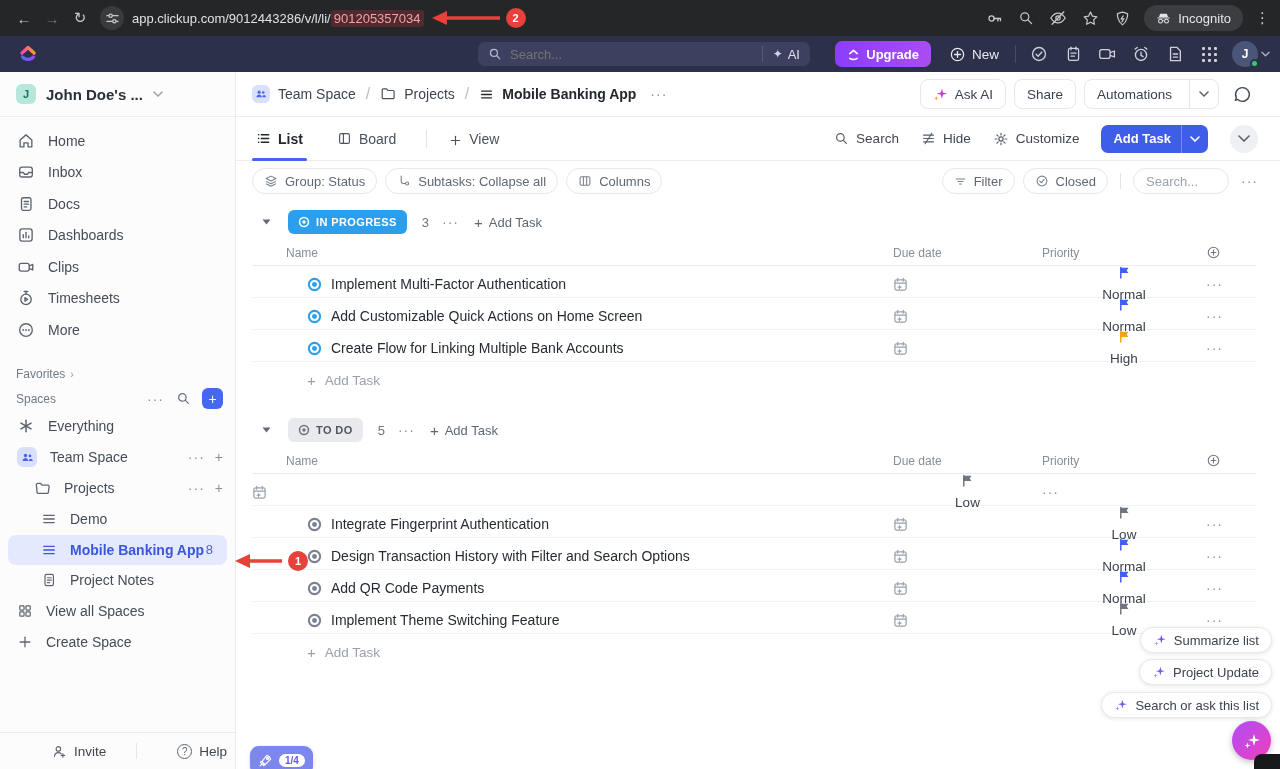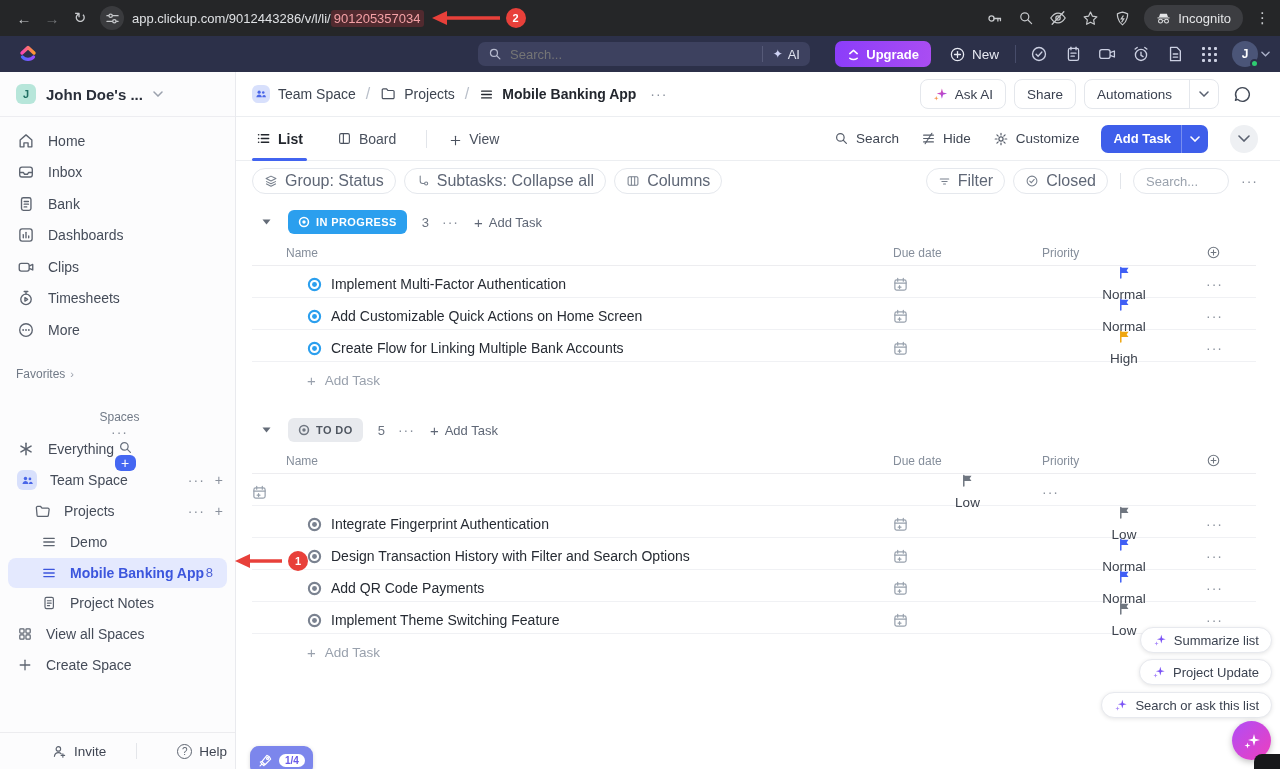--- a/index.html
+++ b/index.html
@@ -50,21 +50,21 @@
   .ws-row { height:45px; border-bottom:1px solid #ededf1; display:flex; align-items:center; padding:0 16px; cursor:pointer; }
   .ws-avatar { width:20px; height:20px; border-radius:6px; background:#b7e6da; color:#1f6f63; font-size:11px; font-weight:bold; display:flex; align-items:center; justify-content:center; }
   .ws-name { font-size:15px; font-weight:bold; color:#2a2f3a; margin-left:10px; }
   .ws-row .chevc { color:#9ba1ad; margin-left:10px; }
   .nav { padding-top:8px; }
   .nav-item { height:31.5px; display:flex; align-items:center; padding-left:17px; cursor:pointer; }
   .nav-item svg { flex:none; }
   .nav-item span.lbl { font-size:14px; color:#454c59; margin-left:13px; }
   .sec-label { font-size:12px; color:#717a87; padding-left:16px; margin-top:21px; display:flex; align-items:center; gap:5px; cursor:pointer; }
   .sec-label .chevr { color:#9aa0ab; font-size:11px; }
-  .spaces-row { display:flex; align-items:center; padding:0 12px 0 16px; margin-top:29px; height:24px;flex-direction:column; }
+  .spaces-row { display:flex; align-items:center; padding:0 12px 0 16px; margin-top:6px; height:24px; }
   .spaces-row .t { font-size:12px; color:#717a87; flex:1; }
   .hdots { color:#8a919d; font-size:14px; letter-spacing:1px; cursor:pointer; }
   .spaces-row .sic { margin-left:12px; cursor:pointer; display:flex; }
   .plus-btn { width:21px; height:21px; border-radius:6px; background:#4567f2; color:#fff; font-size:14px; display:flex; align-items:center; justify-content:center; margin-left:11px; cursor:pointer; }
   .tree-item { height:31px; display:flex; align-items:center; cursor:pointer; padding-right:12px; }
   .tree-item .lbl { font-size:14px; color:#454c59; margin-left:13px; flex:1; white-space:nowrap; overflow:hidden; }
   .pl1 { padding-left:17px; } .pl2 { padding-left:34px; } .pl3 { padding-left:41px; }
   .row-acts { display:flex; align-items:center; gap:10px; color:#8a919d; }
   .row-acts .pls { font-size:14px; cursor:pointer; }
   .ts-chip { width:20px; height:20px; border-radius:6px; background:#d8e0fc; display:flex; align-items:center; justify-content:center; flex:none; }
@@ -94,21 +94,21 @@
   .tab.active::after { content:""; position:absolute; left:0; right:0; bottom:-1px; height:3px; border-radius:2px; background:#4264f0; }
   .addview { display:flex; align-items:flex-end; gap:7px; font-size:14px; color:#4a515e; cursor:pointer; margin-left:22px; }
   .tr-right { margin-left:auto; display:flex; align-items:center; gap:22px; }
   .tool-lnk { display:flex; align-items:center; gap:7px; font-size:13.5px; color:#3f4653; cursor:pointer; }
   .addtask-btn { height:28px; border-radius:7px; background:#3e5eea; color:#fff; font-size:13px; font-weight:bold; display:flex; align-items:center; padding:0 0 0 12px; cursor:pointer; }
   .addtask-btn .seg { border-left:1px solid rgba(255,255,255,.3); margin-left:10px; height:100%; display:flex; align-items:center; padding:0 8px; }
   .collapse-btn { width:28px; height:28px; border-radius:50%; background:#eef0f3; color:#5a6170; display:flex; align-items:center; justify-content:center; cursor:pointer; }
 
   
   .filter-row { display:flex; align-items:center; padding:7px 22px 0 16px; }
-  .fpill { height:26px; border:1px solid #e5e8ed; border-radius:13px; background:#fff; display:flex; align-items:center; gap:7px; padding:0 11px; font-size:16px; color:#5f6776; margin-right:8px; cursor:pointer; }
+  .fpill { height:26px; border:1px solid #e5e8ed; border-radius:13px; background:#fff; display:flex; align-items:center; gap:7px; padding:0 11px; font-size:13px; color:#5f6776; margin-right:8px; cursor:pointer; }
   .fr-right { margin-left:auto; display:flex; align-items:center; }
   .fsearch { height:26px; border:1px solid #e5e8ed; border-radius:13px; display:flex; align-items:center; padding:0 12px; margin-left:12px; width:96px; }
   .fsearch input { border:none; outline:none; width:100%; font-size:13px; color:#6b7380; font-family:inherit; }
   .fsearch input::placeholder { color:#9aa2ad; }
   .fr-right .hdots { margin-left:12px; }
 
   
   .group { margin-top:16px; }
   .g2 { margin-top:20px; }
   .ghead { display:flex; align-items:center; padding-left:26px; height:24px; }
@@ -387,21 +387,21 @@
         </div>
         <div class="nav-item">
           <svg width="18" height="18" viewBox="0 0 20 20">
               <g stroke="#5d6470" stroke-width="1.5" fill="none" stroke-linecap="round">
                 <rect x="5" y="3" width="10.5" height="14" rx="2"></rect>
                 <line x1="8" y1="7.2" x2="12.7" y2="7.2"></line>
                 <line x1="8" y1="10.2" x2="12.7" y2="10.2"></line>
                 <line x1="8" y1="13.2" x2="10.8" y2="13.2"></line>
               </g>
             </svg>
-          <span class="lbl">Bank</span>
+          <span class="lbl">Docs</span>
         </div>
         <div class="nav-item">
           <svg width="18" height="18" viewBox="0 0 20 20">
               <g stroke="#5d6470" stroke-width="1.5" fill="none" stroke-linecap="round">
                 <rect x="3.2" y="3.2" width="13.6" height="13.6" rx="2.5"></rect>
                 <line x1="7" y1="13" x2="7" y2="9.5"></line>
                 <line x1="10" y1="13" x2="10" y2="7"></line>
                 <line x1="13" y1="13" x2="13" y2="11"></line>
               </g>
             </svg>

